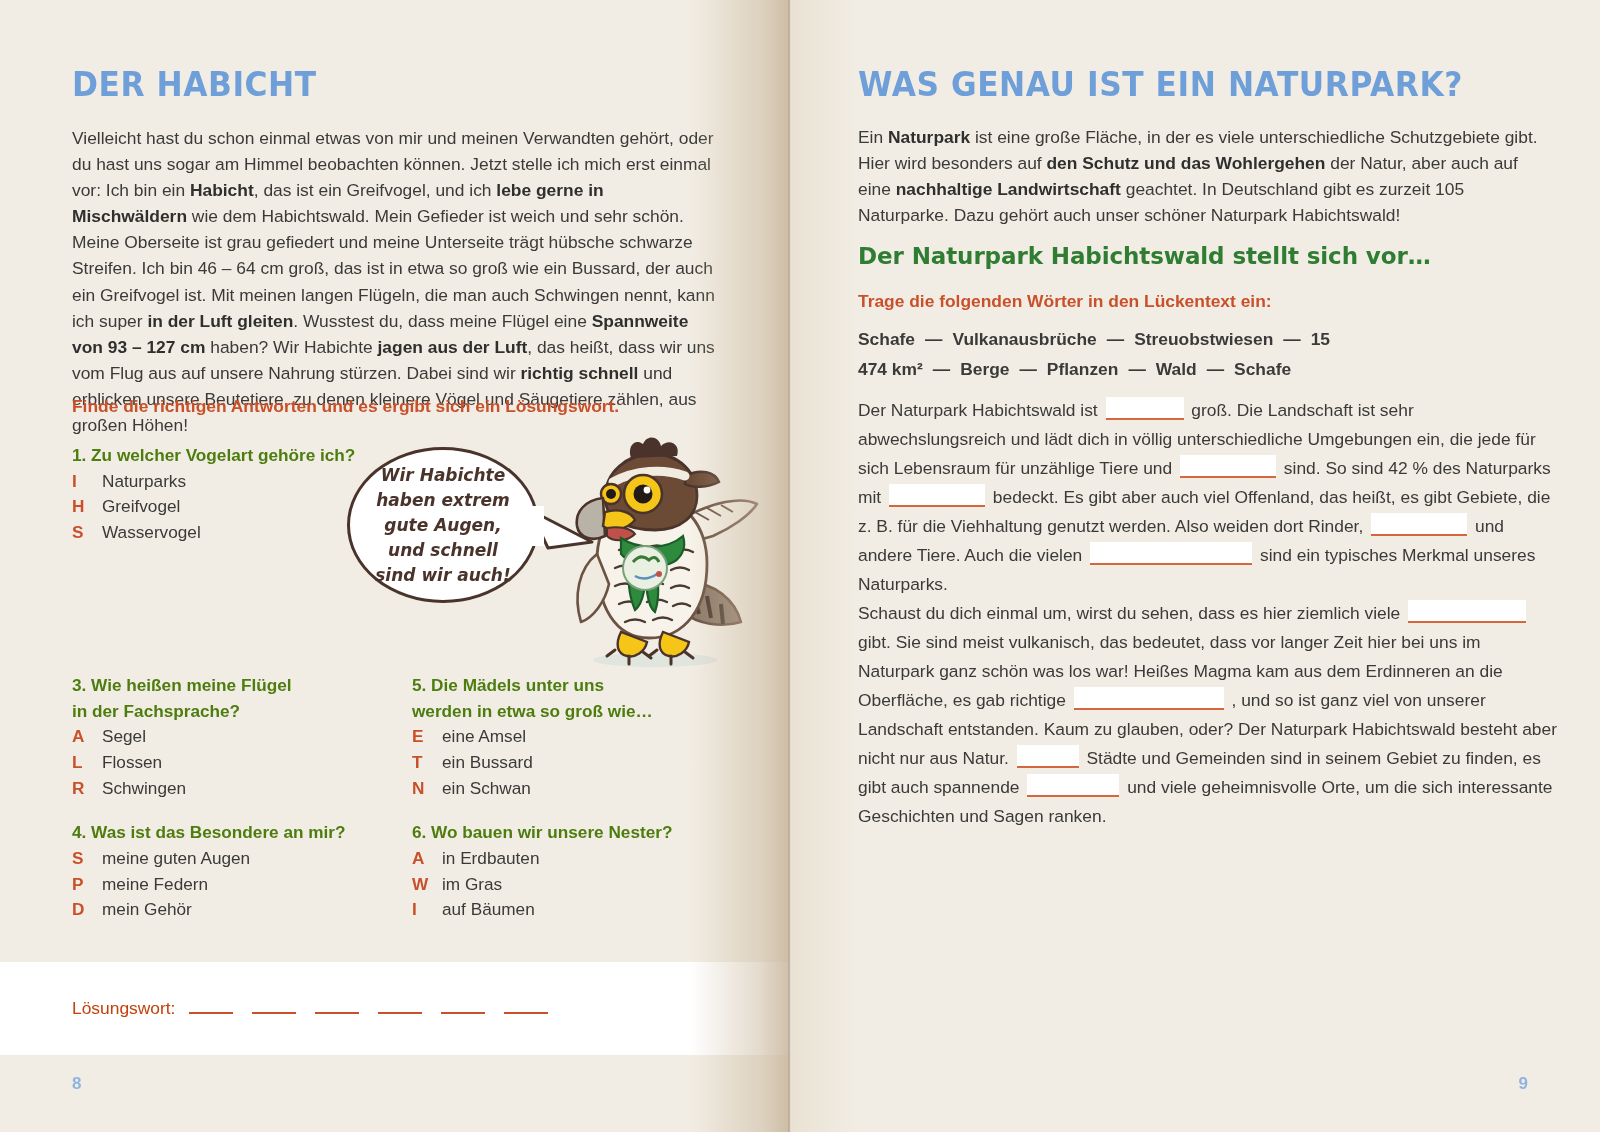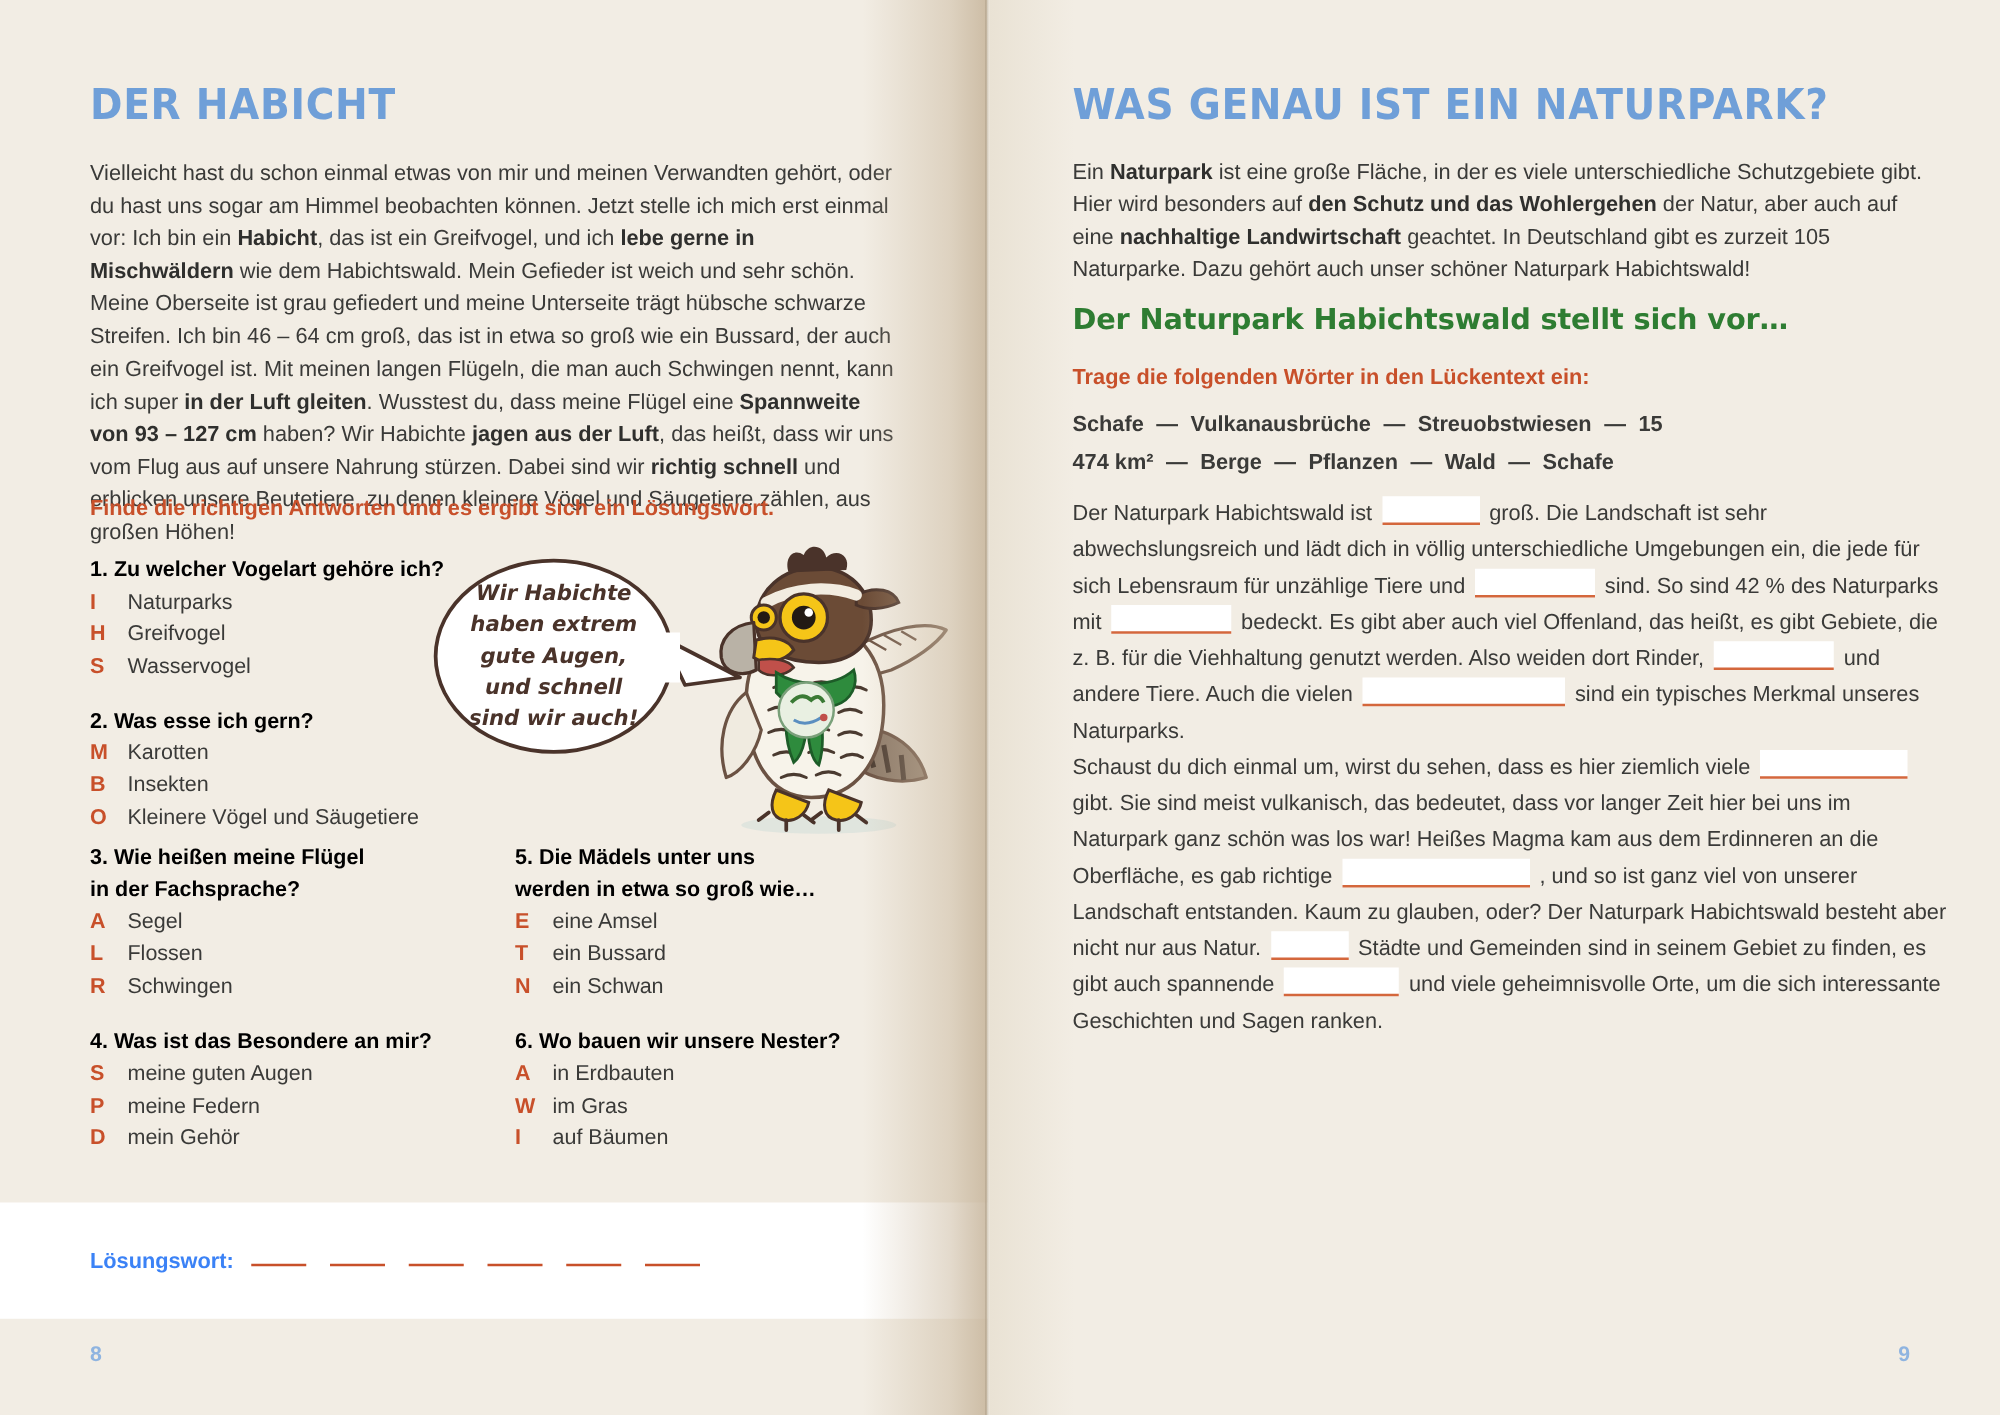--- a/index.html
+++ b/index.html
@@ -57,41 +57,41 @@
 
   .instruction{
     margin:0;
     font-weight:bold;
     font-size:17.4px;
     line-height:26px;
     color:#c8502a;
   }
   .q-block{margin-bottom:0;}
   .q-head{
-    font-weight:bold;font-size:17.2px;line-height:25.5px;color:#000000;margin:0;
+    font-weight:bold;font-size:17.2px;line-height:25.5px;color:#4d7c0f;margin:0;
   }
   .opt{display:flex;font-size:17.2px;line-height:25.8px;color:#3a3a38;}
   .opt .letter{
     width:30px;flex:0 0 30px;font-weight:bold;color:#c8502a;
   }
   .opt .text{flex:1;}
 
   .qcols{display:flex;gap:0;}
   .qcol{width:340px;}
   .qcol.right{width:340px;}
 
   
   .sol-band{
     position:absolute;left:0;top:962px;width:790px;height:93px;background:#ffffff;
   }
   .sol-inner{
     position:absolute;left:72px;top:36px;display:flex;align-items:flex-end;gap:0;
   }
   .sol-label{
-    font-weight:bold;font-size:17.4px;color:#3b82f6;margin-right:14px;line-height:20px;
+    font-weight:normal;font-size:17.4px;color:#c2410c;margin-right:14px;line-height:20px;
   }
   .sol-slot{
     width:44px;height:2.5px;background:#c8502a;margin-right:19px;
   }
 
   .pagenum{
     position:absolute;bottom:38px;font-weight:bold;font-size:17px;color:#8fb4e0;
   }
   .pagenum.left{left:72px;}
   .pagenum.right{right:72px;}
@@ -161,35 +161,20 @@
             </div>
             <div class="opt">
               <span class="letter">H</span>
               <span class="text">Greifvogel</span>
             </div>
             <div class="opt">
               <span class="letter">S</span>
               <span class="text">Wasservogel</span>
             </div>
           </div>
-          <div class="q-block" style="margin-top: 18px;">
-            <div class="q-head">2. Was esse ich gern?</div>
-            <div class="opt">
-              <span class="letter">M</span>
-              <span class="text">Karotten</span>
-            </div>
-            <div class="opt">
-              <span class="letter">B</span>
-              <span class="text">Insekten</span>
-            </div>
-            <div class="opt">
-              <span class="letter">O</span>
-              <span class="text">Kleinere Vögel und Säugetiere</span>
-            </div>
-          </div>
         </div>
     </div>
 
     <div class="content" style="left:72px;top:673px;width:690px;">
       <div class="qcols">
         <div class="qcol" id="qgroup-lower-left">
             <div class="q-block">
               <div class="q-head">3. Wie heißen meine Flügel</div>
               <div class="q-head">in der Fachsprache?</div>
               <div class="opt">

